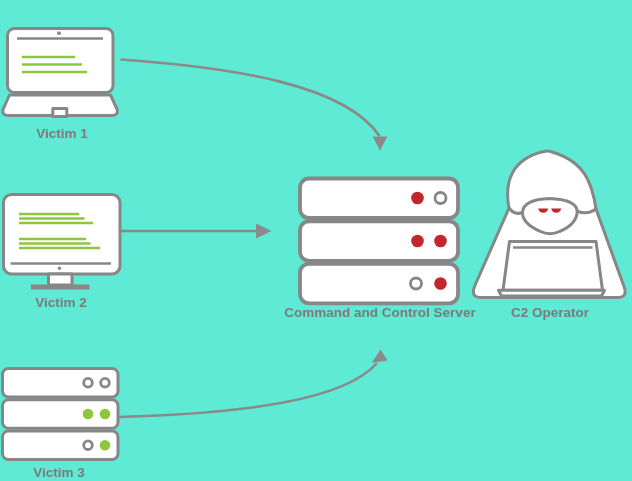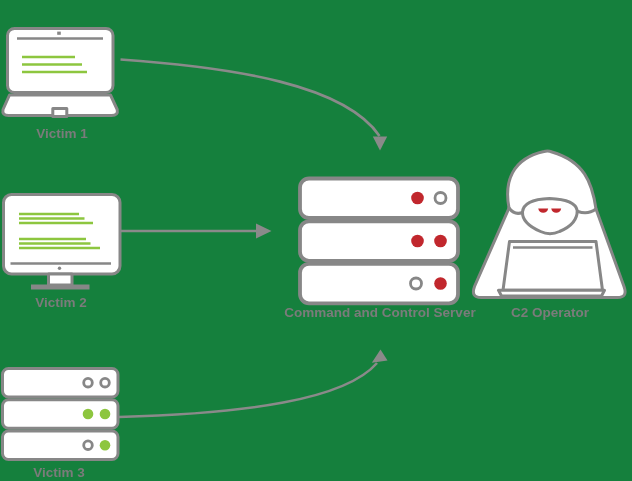--- a/index.html
+++ b/index.html
@@ -1,16 +1,16 @@
 <!DOCTYPE html>
 <html><head>
 <meta charset="utf-8">
 <style>
   html,body{margin:0;padding:0;background:#ffffff;}
-  .stage{position:relative;width:632px;height:481px;background:#15803d;overflow:hidden;}
+  .stage{position:relative;width:632px;height:481px;background:#5eead4;overflow:hidden;}
   svg{display:block;}
   .outline{fill:#ffffff;stroke:#878787;stroke-width:3;stroke-linejoin:round;}
   .outline-thick{fill:#ffffff;stroke:#878787;stroke-width:3.8;stroke-linejoin:round;}
   .gline{stroke:#8dc63f;stroke-width:2.7;stroke-linecap:butt;}
   .grayline{stroke:#878787;stroke-width:2.6;}
   .led-red{fill:#c1272d;}
   .led-green{fill:#8dc63f;}
   .led-ring{fill:#ffffff;stroke:#878787;stroke-width:2.8;}
   .arrow{fill:none;stroke:#8a8a8a;stroke-width:2.6;}
   .arrowhead{fill:#8a8a8a;stroke:none;}

